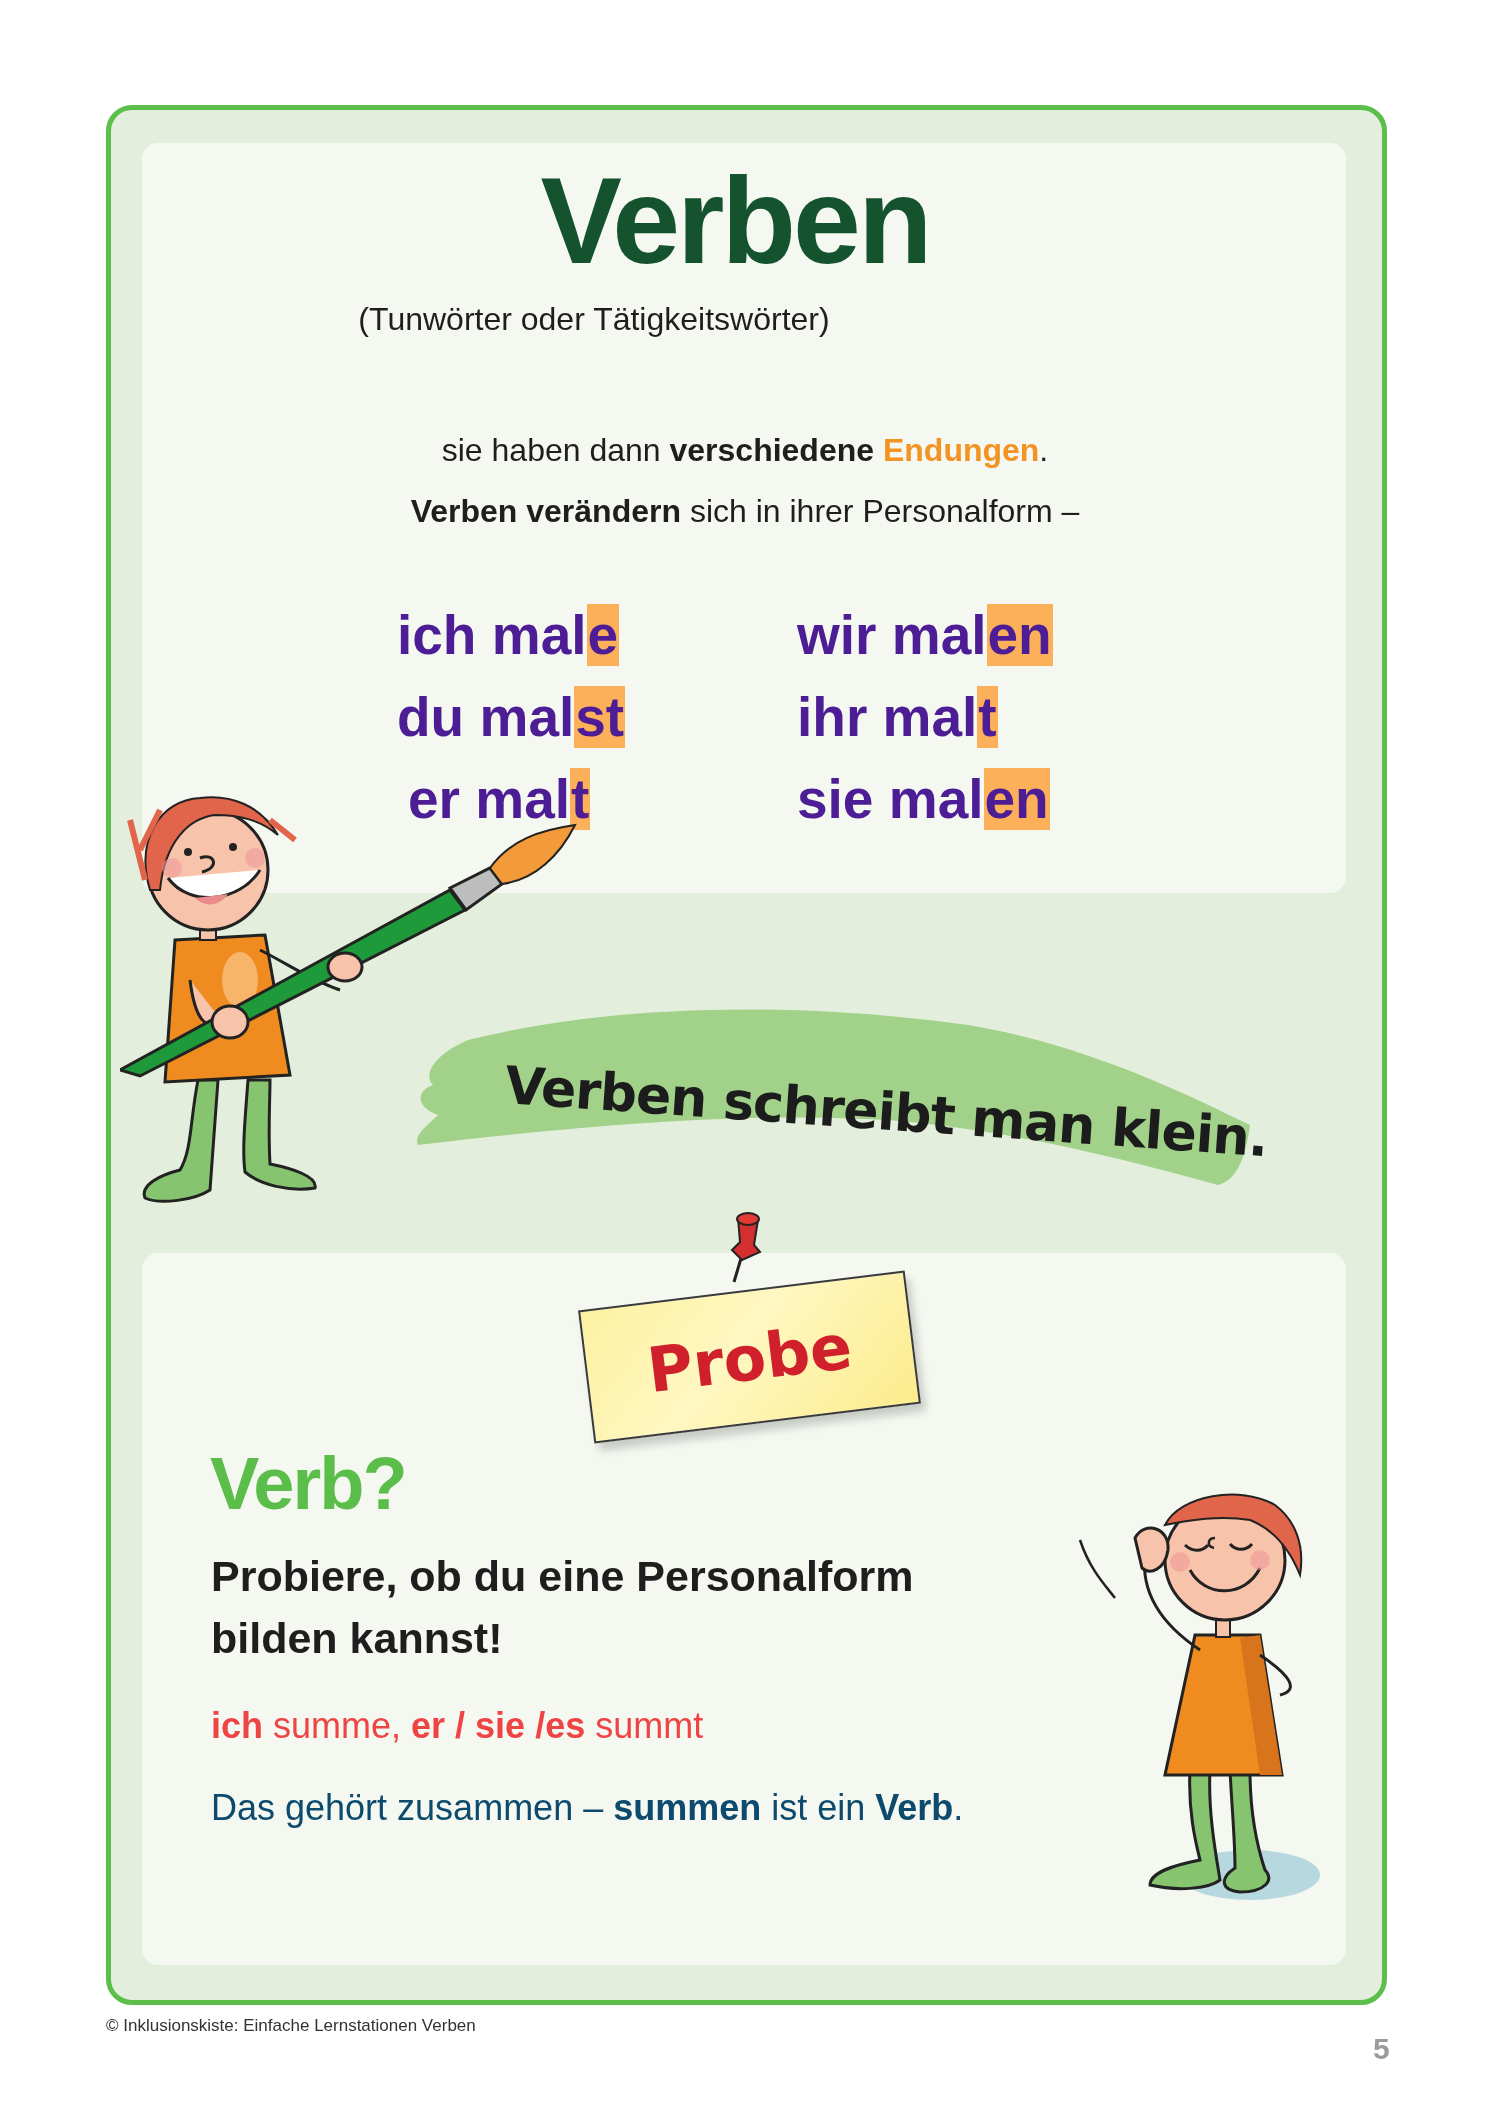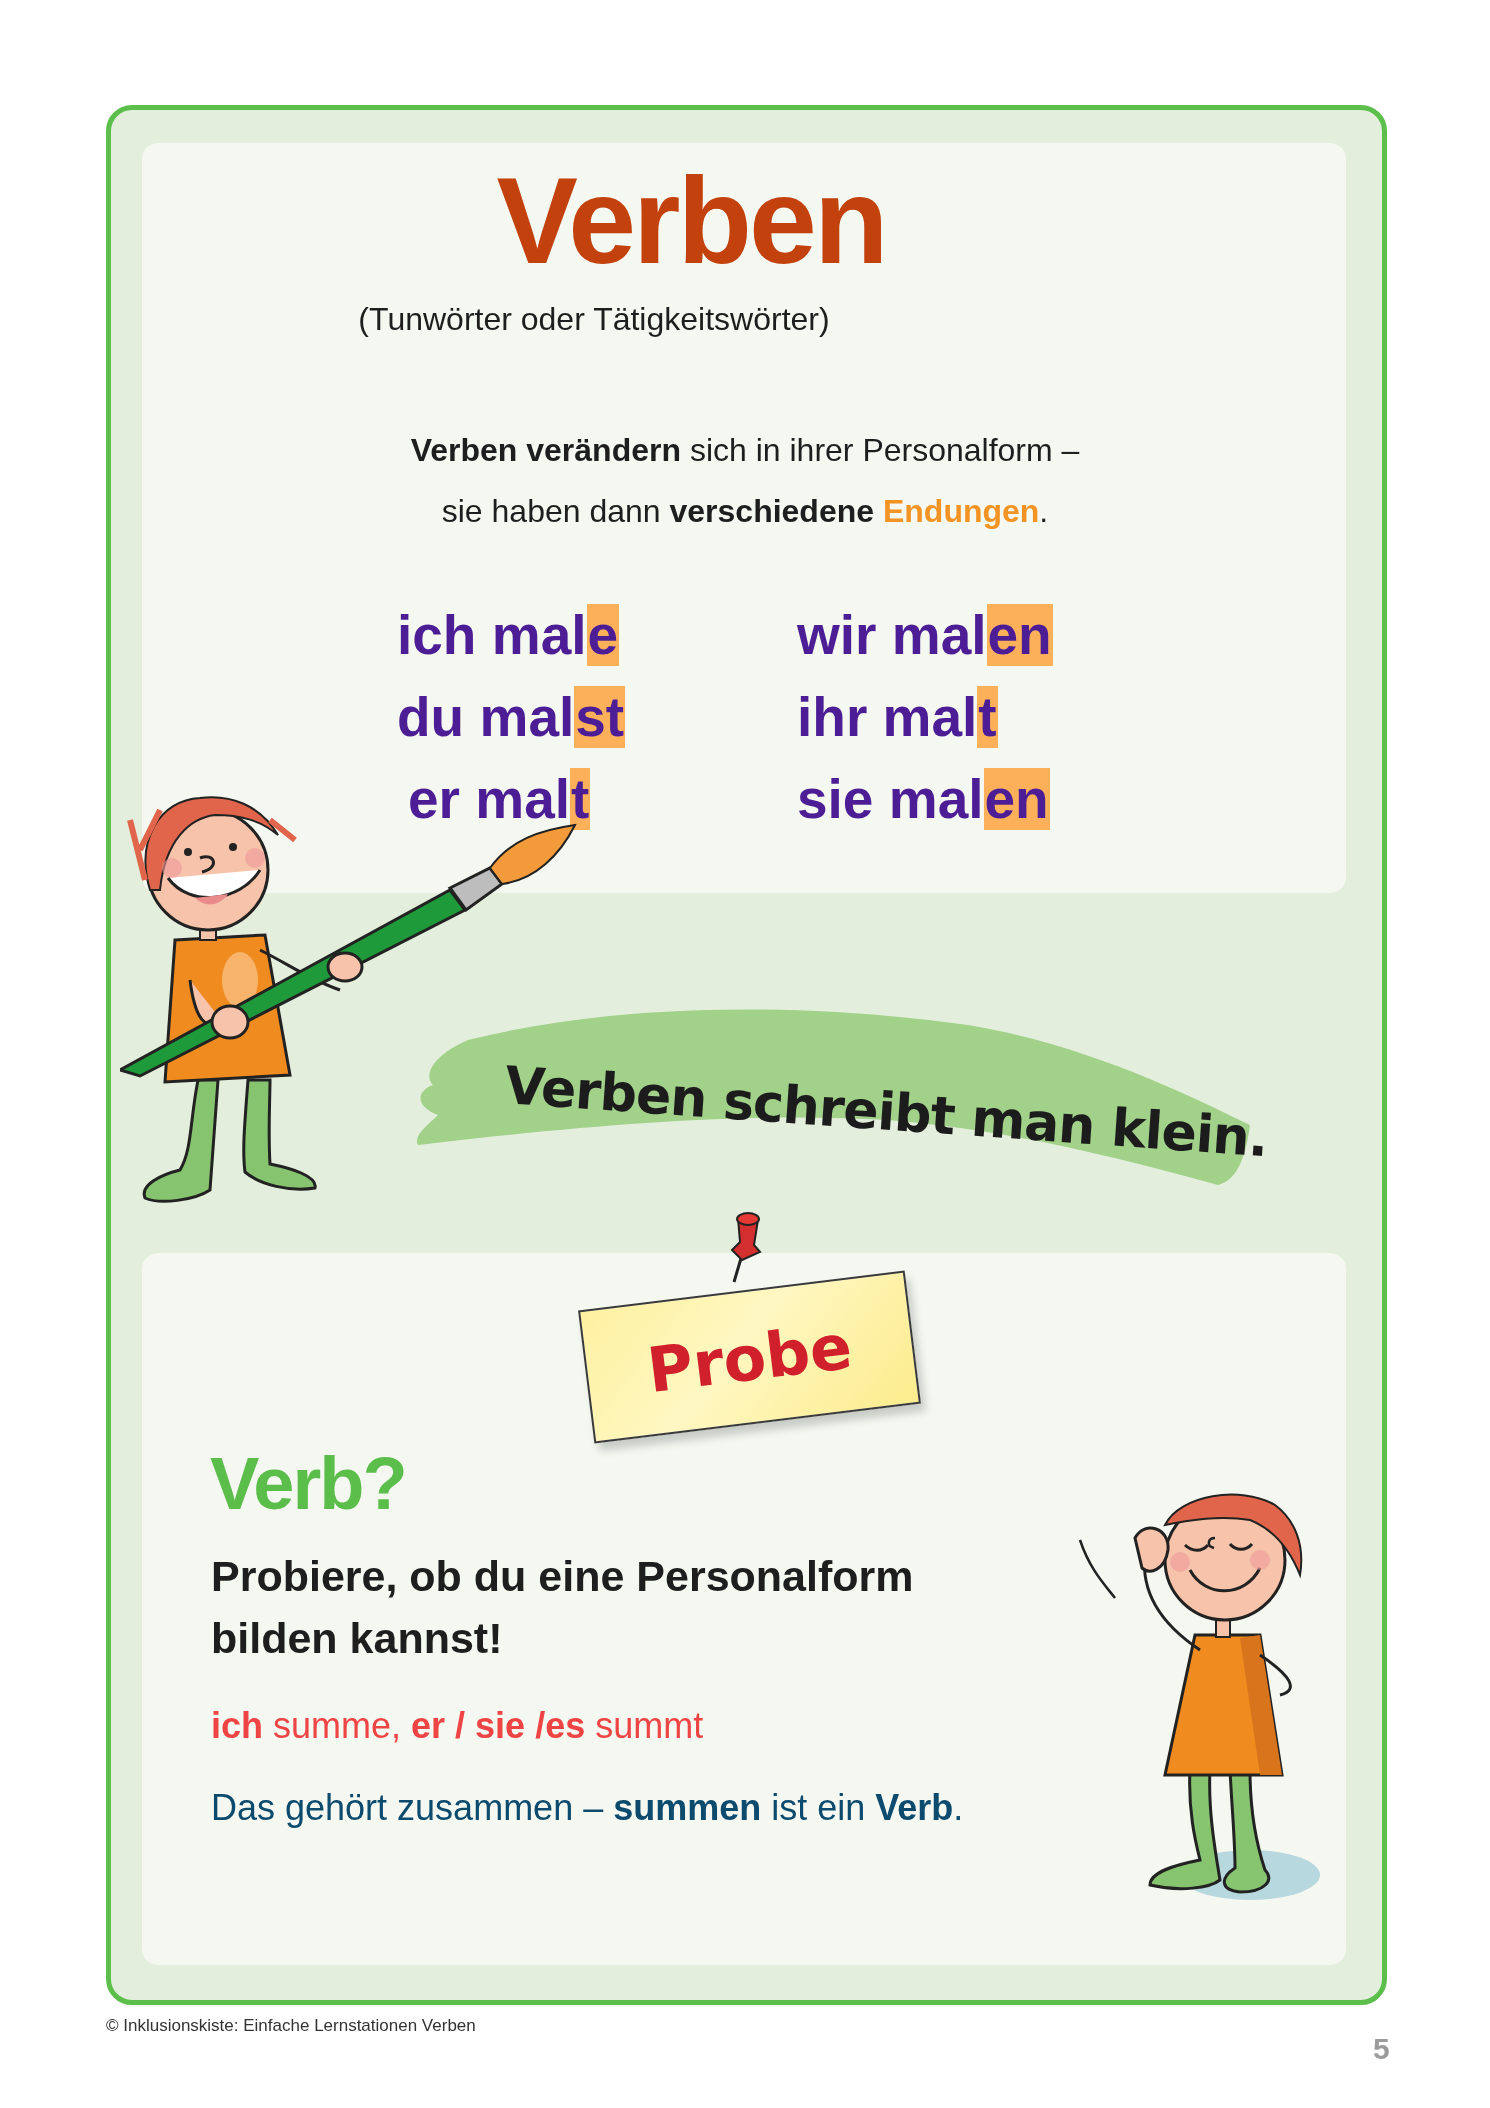--- a/index.html
+++ b/index.html
@@ -8,21 +8,21 @@
     .abs { position: absolute; }
 
     
     .frame { left: 106px; top: 105px; width: 1271px; height: 1890px;
              border: 5px solid #5cbf4c; border-radius: 26px; background: #e3efdc; box-sizing: content-box; }
     .panel { background: #f4f8f1; border-radius: 16px; }
     .panel-top { left: 142px; top: 143px; width: 1204px; height: 750px; }
     .panel-bottom { left: 142px; top: 1253px; width: 1204px; height: 712px; }
 
     .title { left: 0; width: 1382px; top: 160px; text-align: center; font-size: 122px; font-weight: bold;
-             color: #c2410c; letter-spacing: -3px; line-height: 1; }
+             color: #14532d; letter-spacing: -3px; line-height: 1; padding-left: 44px; }
     .subtitle { left: 0; width: 1188px; top: 303px; text-align: center; font-size: 32px; line-height: 1; color: #1e1e1e; }
     .para { left: 0; width: 1490px; top: 420px; text-align: center; font-size: 32px; line-height: 61px; color: #1e1e1e; }
     .para b { font-weight: bold; }
     .para .accent { color: #f39323; font-weight: bold; }
 
     .conj { font-size: 55px; font-weight: bold; line-height: 1; color: #4c1d95; white-space: nowrap; }
     .conj .end { background: #fdb05a; padding: 0 1px; }
 
     .banner-text { font-family: "DejaVu Sans", sans-serif; font-size: 52px; font-weight: bold; color: #1c1c1c;
                    letter-spacing: -1px; white-space: nowrap; }
@@ -44,22 +44,22 @@
 <body>
 
 <div class="abs frame"></div>
 <div class="abs panel panel-top"></div>
 <div class="abs panel panel-bottom"></div>
 
 <div class="abs title">Verben</div>
 <div class="abs subtitle">(Tunwörter oder Tätigkeitswörter)</div>
 
 <div class="abs para">
+  <div><span>sie haben dann </span><b>verschiedene</b> <span class="accent">Endungen</span><span>.</span></div>
   <div><b>Verben verändern</b><span> sich in ihrer Personalform –</span></div>
-  <div><span>sie haben dann </span><b>verschiedene</b> <span class="accent">Endungen</span><span>.</span></div>
 </div>
 
 <div>
   <div class="abs conj" style="left:397px; top:608px;"><span>ich mal</span><span class="end">e</span></div>
   <div class="abs conj" style="left:397px; top:690px;"><span>du mal</span><span class="end">st</span></div>
   <div class="abs conj" style="left:397px; top:772px;margin-left:11px;"><span>er mal</span><span class="end">t</span></div>
   <div class="abs conj" style="left:797px; top:608px;"><span>wir mal</span><span class="end">en</span></div>
   <div class="abs conj" style="left:797px; top:690px;"><span>ihr mal</span><span class="end">t</span></div>
   <div class="abs conj" style="left:797px; top:772px;"><span>sie mal</span><span class="end">en</span></div>
 </div>

